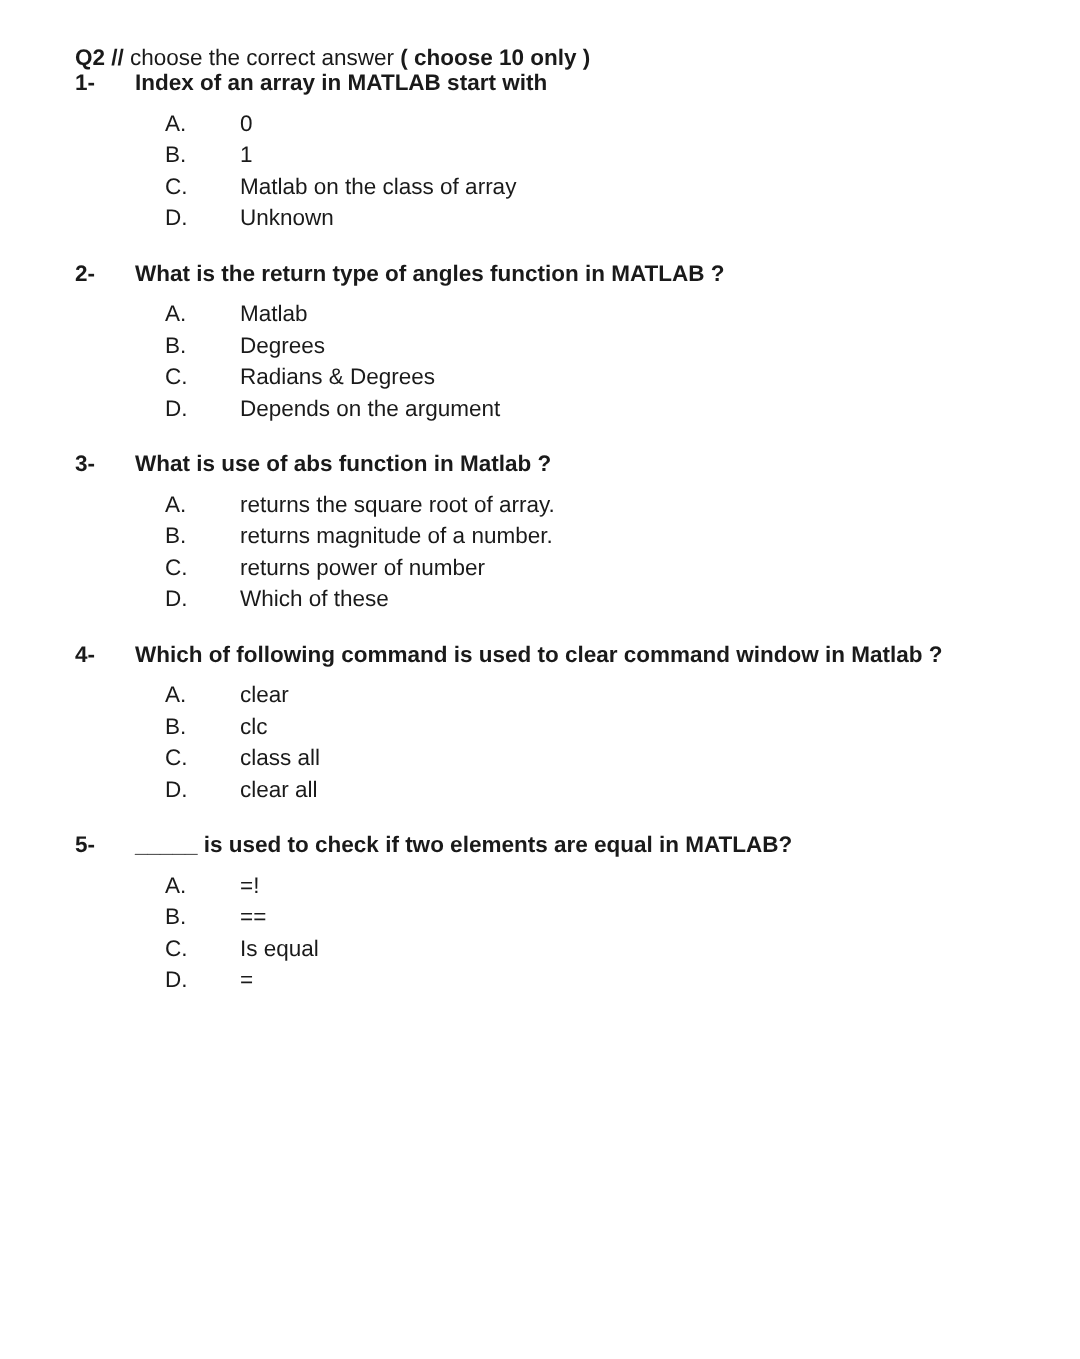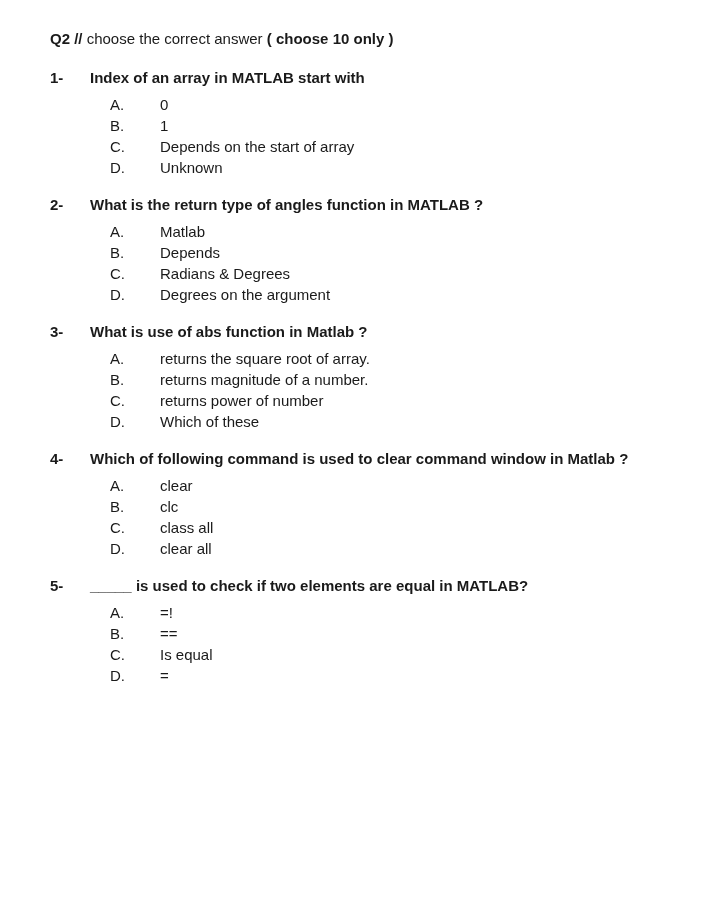--- a/index.html
+++ b/index.html
@@ -12,21 +12,20 @@
       background: #ffffff;
       font-family: Arial, sans-serif;
       font-size: 15px;
       color: #1a1a1a;
       width: 720px;
       min-height: 906px;
       padding: 30px 50px 40px 50px;
     }
 
     .header {
-      margin-bottom: 22px;
     }
 
     .question-block {
       margin-bottom: 20px;
     }
 
     .question-line {
       display: flex;
       align-items: flex-start;
       margin-bottom: 10px;
@@ -79,49 +78,49 @@
         <div class="option-row">
           <span class="option-letter">A.</span>
           <span class="option-text">0</span>
         </div>
         <div class="option-row">
           <span class="option-letter">B.</span>
           <span class="option-text">1</span>
         </div>
         <div class="option-row">
           <span class="option-letter">C.</span>
-          <span class="option-text">Depends on the start of array</span>
+          <span class="option-text">Matlab on the class of array</span>
         </div>
         <div class="option-row">
           <span class="option-letter">D.</span>
           <span class="option-text">Unknown</span>
         </div>
       </div>
     </div>
     <div class="question-block">
       <div class="question-line">
         <span class="question-number">2-</span>
         <span class="question-text">What is the return type of angles function in MATLAB ?</span>
       </div>
       <div class="options">
         <div class="option-row">
           <span class="option-letter">A.</span>
           <span class="option-text">Matlab</span>
         </div>
         <div class="option-row">
           <span class="option-letter">B.</span>
-          <span class="option-text">Depends</span>
+          <span class="option-text">Degrees</span>
         </div>
         <div class="option-row">
           <span class="option-letter">C.</span>
           <span class="option-text">Radians &amp; Degrees</span>
         </div>
         <div class="option-row">
           <span class="option-letter">D.</span>
-          <span class="option-text">Degrees on the argument</span>
+          <span class="option-text">Depends on the argument</span>
         </div>
       </div>
     </div>
     <div class="question-block">
       <div class="question-line">
         <span class="question-number">3-</span>
         <span class="question-text">What is use of abs function in Matlab ?</span>
       </div>
       <div class="options">
         <div class="option-row">

